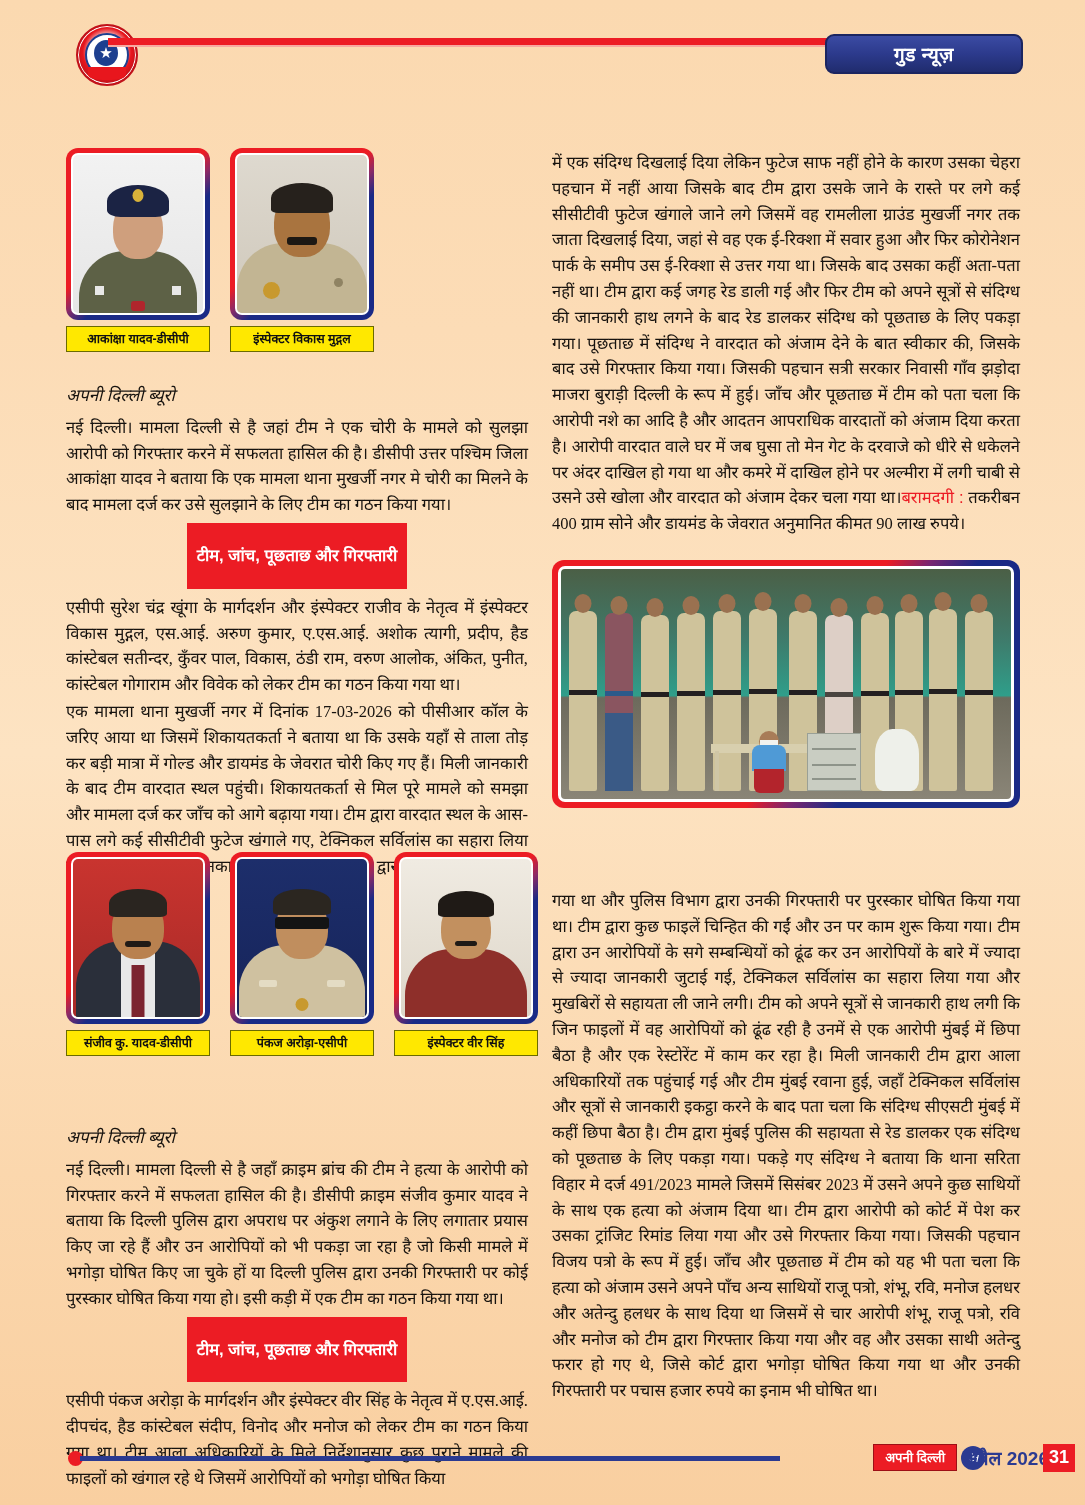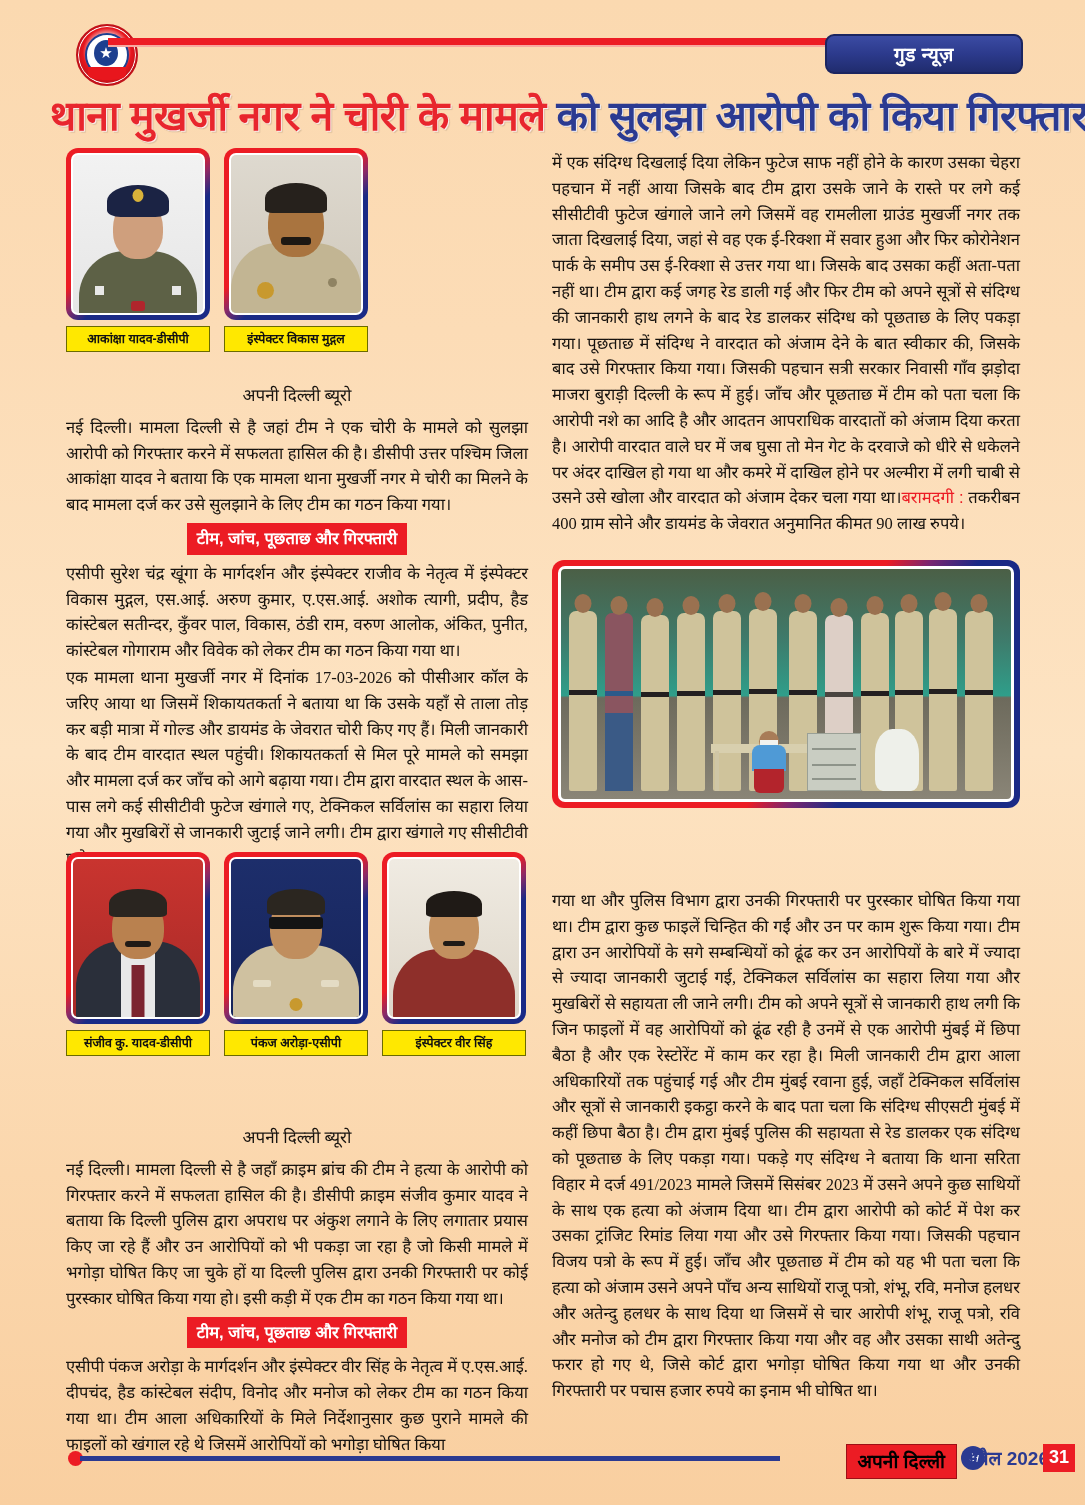--- a/index.html
+++ b/index.html
@@ -31,21 +31,21 @@
   
   .headline{position:absolute;left:50px;width:985px;text-align:center;
         font-family:"Liberation Sans",sans-serif;font-weight:bold;font-size:41px;
         letter-spacing:-0.5px;white-space:nowrap;}
   .headline .r{color:#e8262d;text-shadow:1px 1px 0 #fdeaea,2px 2px 1px rgba(0,0,0,.12);}
   .headline .b{color:#2b3a91;text-shadow:1px 1px 0 #e9ecfa,2px 2px 1px rgba(0,0,0,.12);}
   #headline1{top:86px;}
   #headline2{top:826px;}
 
   
-  .photo-row{position:absolute;display:flex;gap:14px;}
+  .photo-row{position:absolute;display:flex;gap:20px;}
   #photorow1{left:66px;top:148px;}
   #photorow2{left:66px;top:852px;}
   .pcard{width:144px;}
   .pframe{width:144px;height:172px;border-radius:12px;padding:5px;box-sizing:border-box;
         background:linear-gradient(135deg,#ec1c24 0%,#ec1c24 45%,#8d2a66 52%,#1a2a86 60%,#1a2a86 100%);}
   .pinner{width:100%;height:100%;border-radius:7px;overflow:hidden;background:#fff;position:relative;border:2px solid #fff;box-sizing:border-box;}
   .cap{margin-top:6px;background:#ffe800;border:1.6px solid #6b6b00;
         font-family:"Liberation Sans",sans-serif;font-weight:bold;font-size:12.5px;color:#111;
         text-align:center;padding:3px 2px 4px;white-space:nowrap;overflow:hidden;}
 
@@ -55,23 +55,23 @@
   .head{position:absolute;border-radius:48% 48% 44% 44%;}
   .torso{position:absolute;left:50%;transform:translateX(-50%);border-radius:46px 46px 0 0;}
   .hair{position:absolute;border-radius:50% 50% 12% 12%;}
   .cap-h{position:absolute;border-radius:50% 50% 22% 22%;}
   .badge{position:absolute;width:11px;height:13px;border-radius:50%;background:#d9b23a;}
 
   
   .col{position:absolute;font-size:16.5px;line-height:25.8px;color:#17130f;text-align:justify;
        font-family:"Liberation Serif","DejaVu Serif",serif;}
   .col p{margin:0 0 1px 0;text-align:justify;text-justify:inter-word;}
-  .byline{text-align:center;font-size:17px;margin:7px 0 6px;font-weight:normal;}
+  .byline{text-align:left;font-size:17px;margin:7px 0 6px;font-weight:normal;font-style:italic;}
   .redbar{background:#ec1c24;color:#fff;font-family:"Liberation Sans",sans-serif;font-weight:bold;
-       font-size:16.5px;text-align:center;padding:3px 10px;margin:5px auto 6px;display:block;width:fit-content;}
+       font-size:16.5px;text-align:center;padding:20px 10px;margin:5px auto 6px;display:block;width:fit-content;}
   .hl-red{color:#ec1c24;font-weight:normal;font-family:"Liberation Sans",sans-serif;}
 
   #col1L{left:66px;top:376px;width:462px;}
   #col1R{left:552px;top:150px;width:468px;}
   #col2L{left:66px;top:1118px;width:462px;}
   #col2R{left:552px;top:888px;width:468px;}
 
   
   .gframe{position:absolute;left:552px;top:560px;width:468px;height:248px;border-radius:12px;padding:6px;
        box-sizing:border-box;background:linear-gradient(120deg,#ec1c24 0%,#ec1c24 55%,#7a2570 62%,#1a2a86 70%,#1a2a86 100%);}
@@ -88,22 +88,22 @@
   .accused .hd{position:absolute;left:50%;transform:translateX(-50%);top:0;width:20px;height:21px;border-radius:50%;background:#a87c58;}
   .accused .msk{position:absolute;left:50%;transform:translateX(-50%);top:9px;width:18px;height:12px;background:#f2f2ee;border-radius:0 0 50% 50%;}
   .accused .lg{position:absolute;left:8px;right:8px;bottom:0;height:24px;background:#b3242c;border-radius:0 0 6px 6px;}
   .cabinet{position:absolute;left:246px;bottom:8px;width:52px;height:56px;background:#c9cdc2;border:1px solid #9aa096;}
   .cabinet i{position:absolute;left:4px;right:4px;height:1.5px;background:#8e948a;}
 
   
   .footer{position:absolute;left:0;bottom:26px;width:1085px;height:40px;}
   .f-dot{position:absolute;left:68px;top:12px;width:15px;height:15px;border-radius:50%;background:#ec1c24;}
   .f-line{position:absolute;left:80px;top:17px;width:700px;height:5px;background:#2b3a91;}
-  .f-tag{position:absolute;right:128px;top:5px;background:#ec1c24;color:#000000;
-       font-family:"Liberation Sans",sans-serif;font-weight:bold;font-size:19px;padding:3px 11px 4px;
+  .f-tag{position:absolute;right:128px;top:5px;background:#ec1c24;color:#ffffff;
+       font-family:"Liberation Sans",sans-serif;font-weight:bold;font-size:13px;padding:3px 11px 4px;
        border:1.5px solid #9d0f16;}
   .f-mark{position:absolute;right:100px;top:7px;width:24px;height:24px;border-radius:50%;
        background:#2b3a91;color:#fff;font-size:14px;text-align:center;line-height:24px;
        font-family:"Liberation Serif",serif;font-style:italic;}
   .f-month{position:absolute;right:36px;top:6px;color:#2b3a91;font-weight:bold;font-size:19px;
        font-family:"Liberation Sans",sans-serif;white-space:nowrap;}
   .f-page{position:absolute;right:10px;top:5px;background:#ec1c24;color:#fff;font-weight:bold;font-size:18px;
        font-family:"Liberation Sans",sans-serif;padding:3px 6px 4px;min-width:20px;text-align:center;}
 </style>
 </head>
@@ -115,24 +115,20 @@
     <div class="logo">
       <div class="ring"></div>
       <div class="core">★</div>
       <div class="base"></div>
     </div>
     <div class="hdr-rule"></div>
     <div class="hdr-rule2"></div>
     <div class="goodnews">गुड न्यूज़</div>
   </div>
 
-  <div class="headline" id="headline1">
-    <span class="r">थाना मुखर्जी नगर ने चोरी के मामले</span>
-    <span class="b">को सुलझा आरोपी को किया गिरफ्तार</span>
-  </div>
 
   <div class="photo-row" id="photorow1">
     <div class="pcard">
       <div class="pframe">
         <div class="pinner">
           <div class="ph">
             <div class="sky" style="background:linear-gradient(180deg,#f2f2f2 0%,#e6e6e6 100%)"></div>
             <div class="torso" style="bottom:0;width:118px;height:62px;background:#5d6146;"></div>
             <div class="head" style="left:50%;transform:translateX(-50%);top:44px;width:50px;height:60px;background:#cf9f7d;"></div>
             <div class="cap-h" style="left:50%;transform:translateX(-50%);top:30px;width:62px;height:32px;background:#1b2344;"></div>

